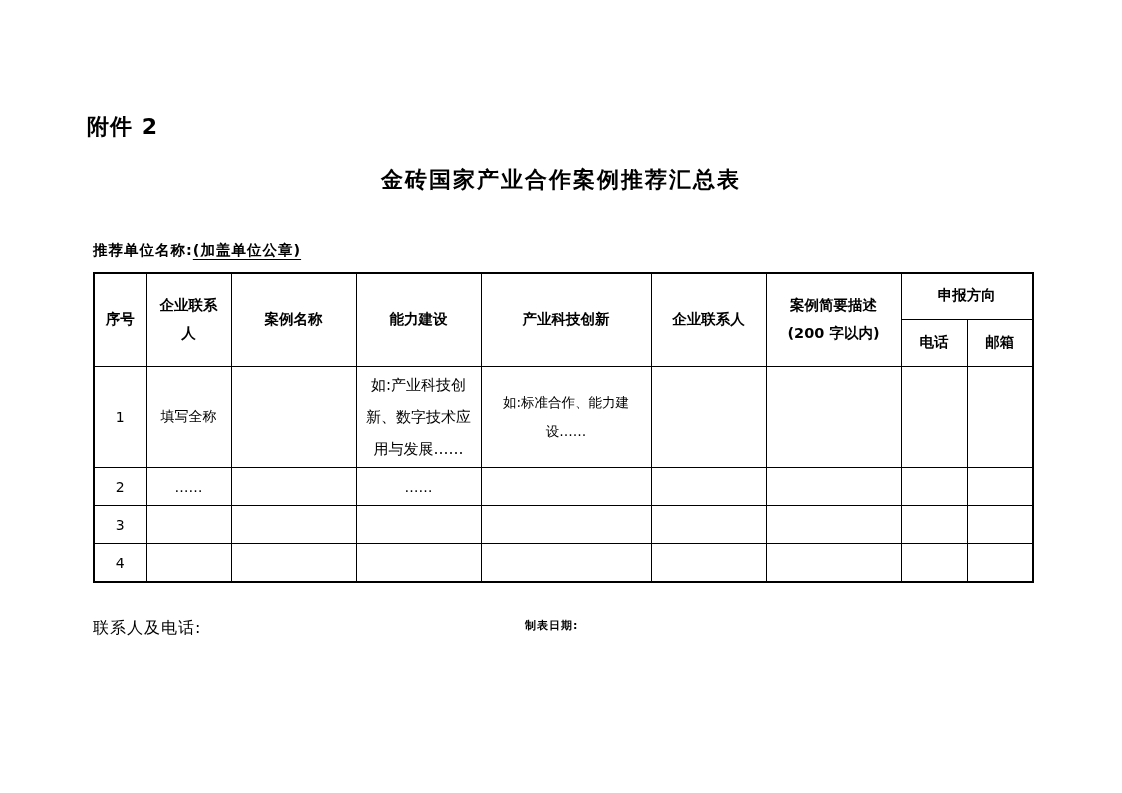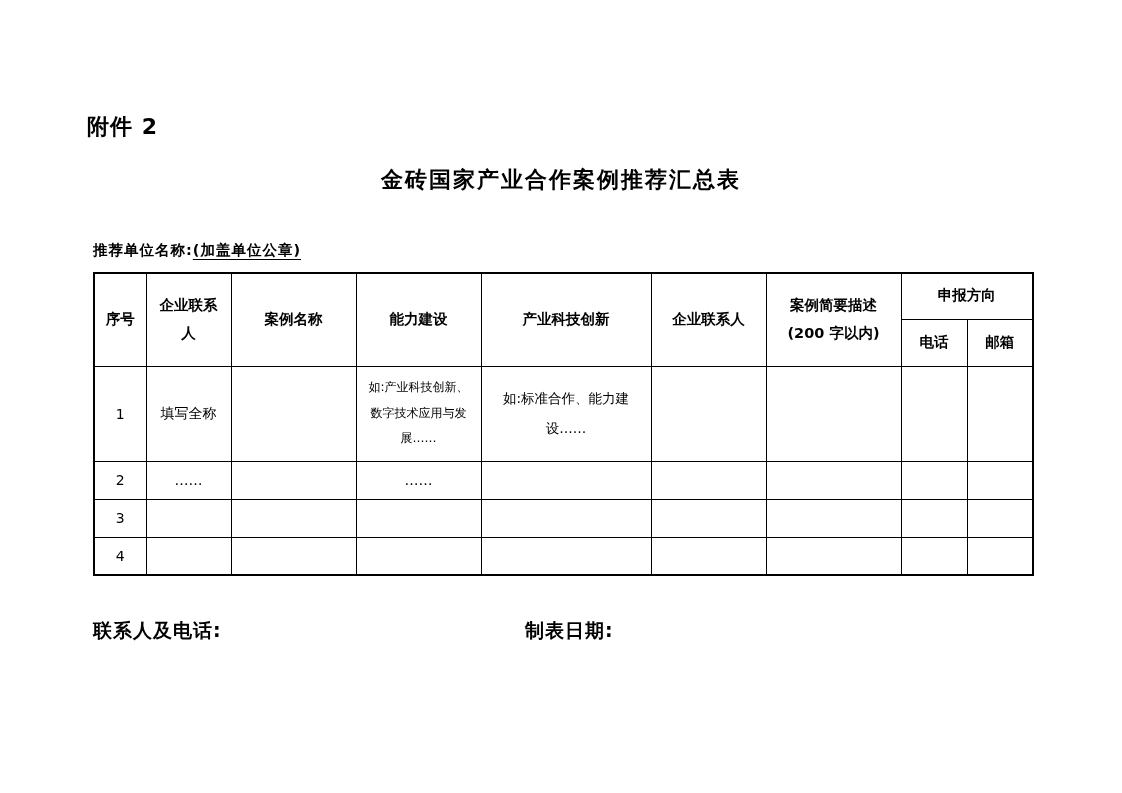--- a/index.html
+++ b/index.html
@@ -70,42 +70,42 @@
   }
   tr.header-row-1 th { height: 46px; }
   tr.header-row-2 th { height: 47px; }
   tr.data-row-1 td { height: 95px; }
   tr.data-row-sm td { height: 38px; }
   td.cell-direction-1 {
     text-align: justify;
     text-justify: inter-character;
     line-height: 2.15;
     padding: 4px 9px;
-    font-size: 12px;
+    font-size: 15px;
     margin-left: 48px;
   }
   td.cell-subdirection-1 {
     text-align: center;
     line-height: 2.15;
     padding: 4px 9px;
     font-size: 13.5px;
   }
   .footer-left {
     position: absolute;
     left: 93px;
     top: 618px;
-    font-size: 19px;
-    font-weight: bold;
+    font-size: 16px;
+    font-weight: normal;
     letter-spacing: 1px;
   }
   .footer-right {
     position: absolute;
     left: 525px;
     top: 618px;
-    font-size: 19px;
+    font-size: 11px;
     font-weight: bold;
     letter-spacing: 1px;
   }
 </style>
 </head>
 <body>
 
 <div class="page">
 
   <div class="attachment-label">附件 2</div>

